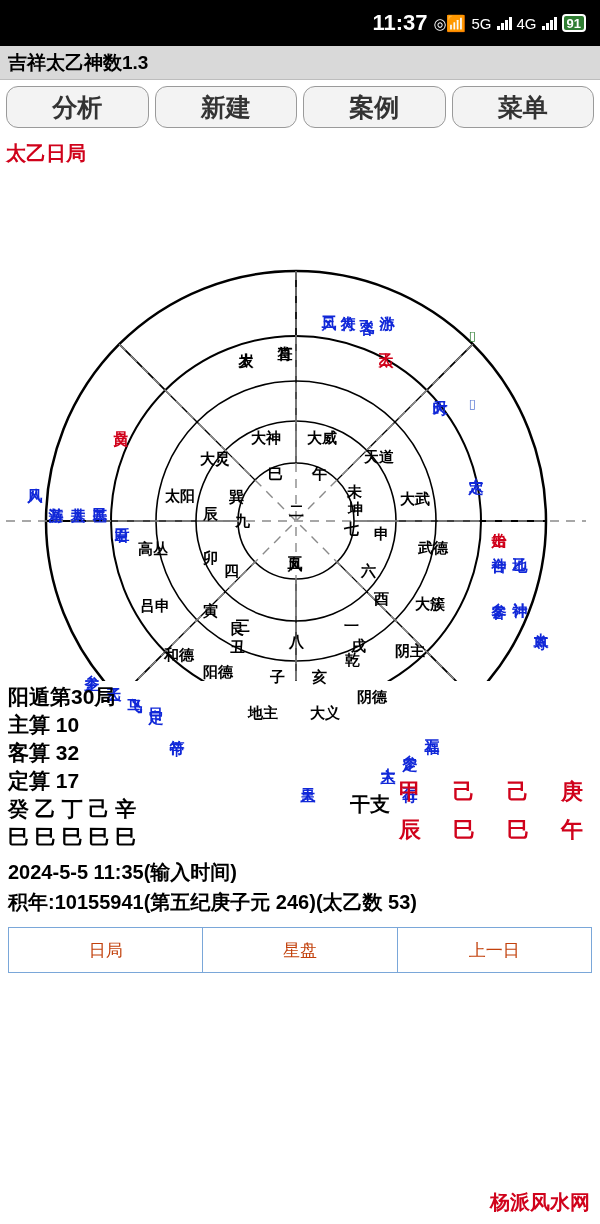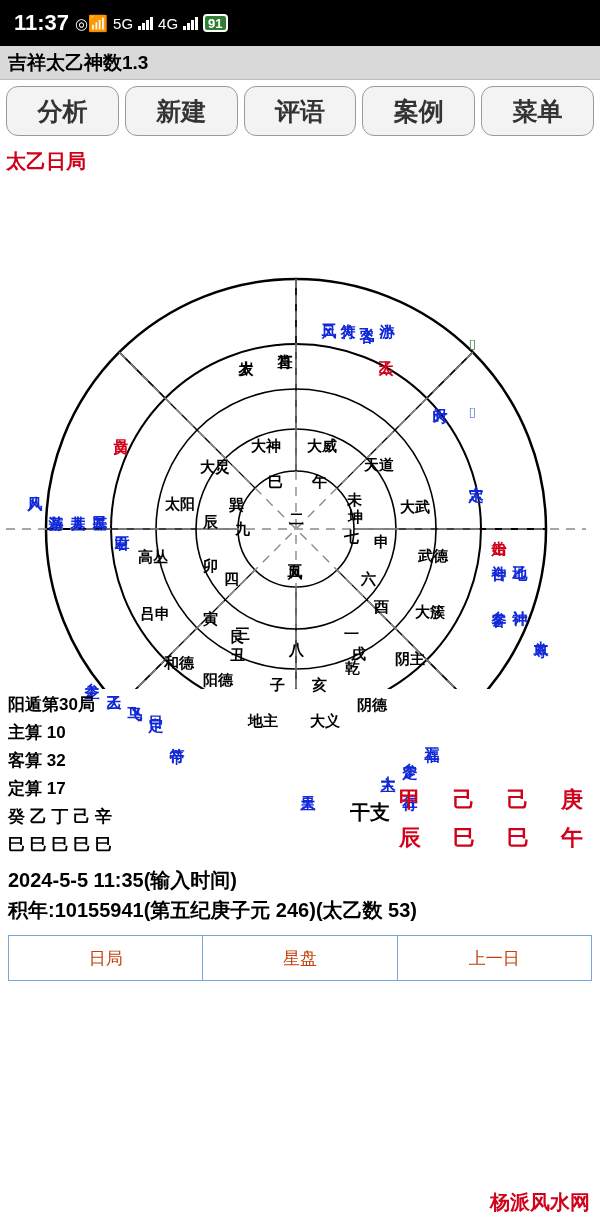--- a/index.html
+++ b/index.html
@@ -8,21 +8,21 @@
     width: 600px; height: 1224px;
     background: #ffffff;
     font-family: "Liberation Sans", "DejaVu Sans", sans-serif;
     position: relative;
     overflow: hidden;
   }
 
   
   .statusbar {
     height: 46px; background:#000; color:#fff;
-    display:flex; align-items:center; justify-content:flex-start;
+    display:flex; align-items:center; justify-content:flex-end;
     padding: 0 14px;
   }
   .sb-left { display:flex; align-items:center; gap:6px; font-size:22px; font-weight:600; }
   .sb-right { display:flex; align-items:center; gap:5px; }
   .sb-icon { font-size:15px; line-height:1; }
   .bars { display:inline-flex; align-items:flex-end; gap:1px; height:14px; }
   .bars i { width:3px; background:#fff; display:block; }
   .bars i:nth-child(1){height:4px;} .bars i:nth-child(2){height:7px;}
   .bars i:nth-child(3){height:10px;} .bars i:nth-child(4){height:13px;}
   .batt {
@@ -38,21 +38,21 @@
     display:flex; align-items:center; padding-left:8px;
     font-size:19px; font-weight:700;
     border-bottom:1px solid #bdbdbd;
   }
 
   
   .toolbar {
     display:flex; gap:6px; padding:6px 6px 8px 6px; background:#fff;
   }
   .tbtn {
-    flex:1; height:50px;
+    flex:1; height:42px;
     border:1px solid #9a9a9a; border-radius:12px;
     background:#f3f3f3;
     display:flex; align-items:center; justify-content:center;
     font-size:25px; font-weight:700; color:#333;
   }
 
   
   .chartwrap { position:relative; width:484px; height:545px; }
   .chartwrap svg { position:absolute; left:0; top:0; }
   .lbl {
@@ -61,21 +61,21 @@
   }
   .v { writing-mode: vertical-rl; text-orientation: upright; line-height:16px; }
   .red { color:#d0021b; }
   .blue { color:#1128d8; }
   .black { color:#000; }
 
   .sectitle { position:absolute; left:6px; top:4px; font-size:20px; font-weight:700; color:#d0021b; }
 
   
   .info { padding: 2px 8px 0 8px; }
-  .info div { font-size:17px; font-weight:700; color:#000; line-height:28px; }
+  .info div { font-size:21px; font-weight:700; color:#000; line-height:28px; }
   .gz-label { font-size:20px; font-weight:700; color:#000; }
   .gz-table { position:absolute; right:14px; }
   .gz-row { display:flex; gap:26px; }
   .gz-row span { width:28px; text-align:center; font-size:22px; font-weight:700; color:#d0021b; }
 
   .datelines { padding: 6px 8px 0 8px; }
   .datelines div { font-size:20px; font-weight:700; color:#000; line-height:30px; }
 
   
   .tabs {
@@ -120,21 +120,20 @@
       </span>
     <span class="batt">91</span>
   </div>
 </div>
 
 <div class="apptitle">吉祥太乙神数1.3</div>
 
 <div class="toolbar">
   <div class="tbtn">分析</div>
   <div class="tbtn">新建</div>
-  <div class="tbtn">评语</div>
   <div class="tbtn">案例</div>
   <div class="tbtn">菜单</div>
 </div>
 
 <div class="chartwrap">
   <div class="sectitle">太乙日局</div>
 
   <svg width="600" height="545" viewBox="0 0 600 545">
     <g transform="translate(296,385)">
 

